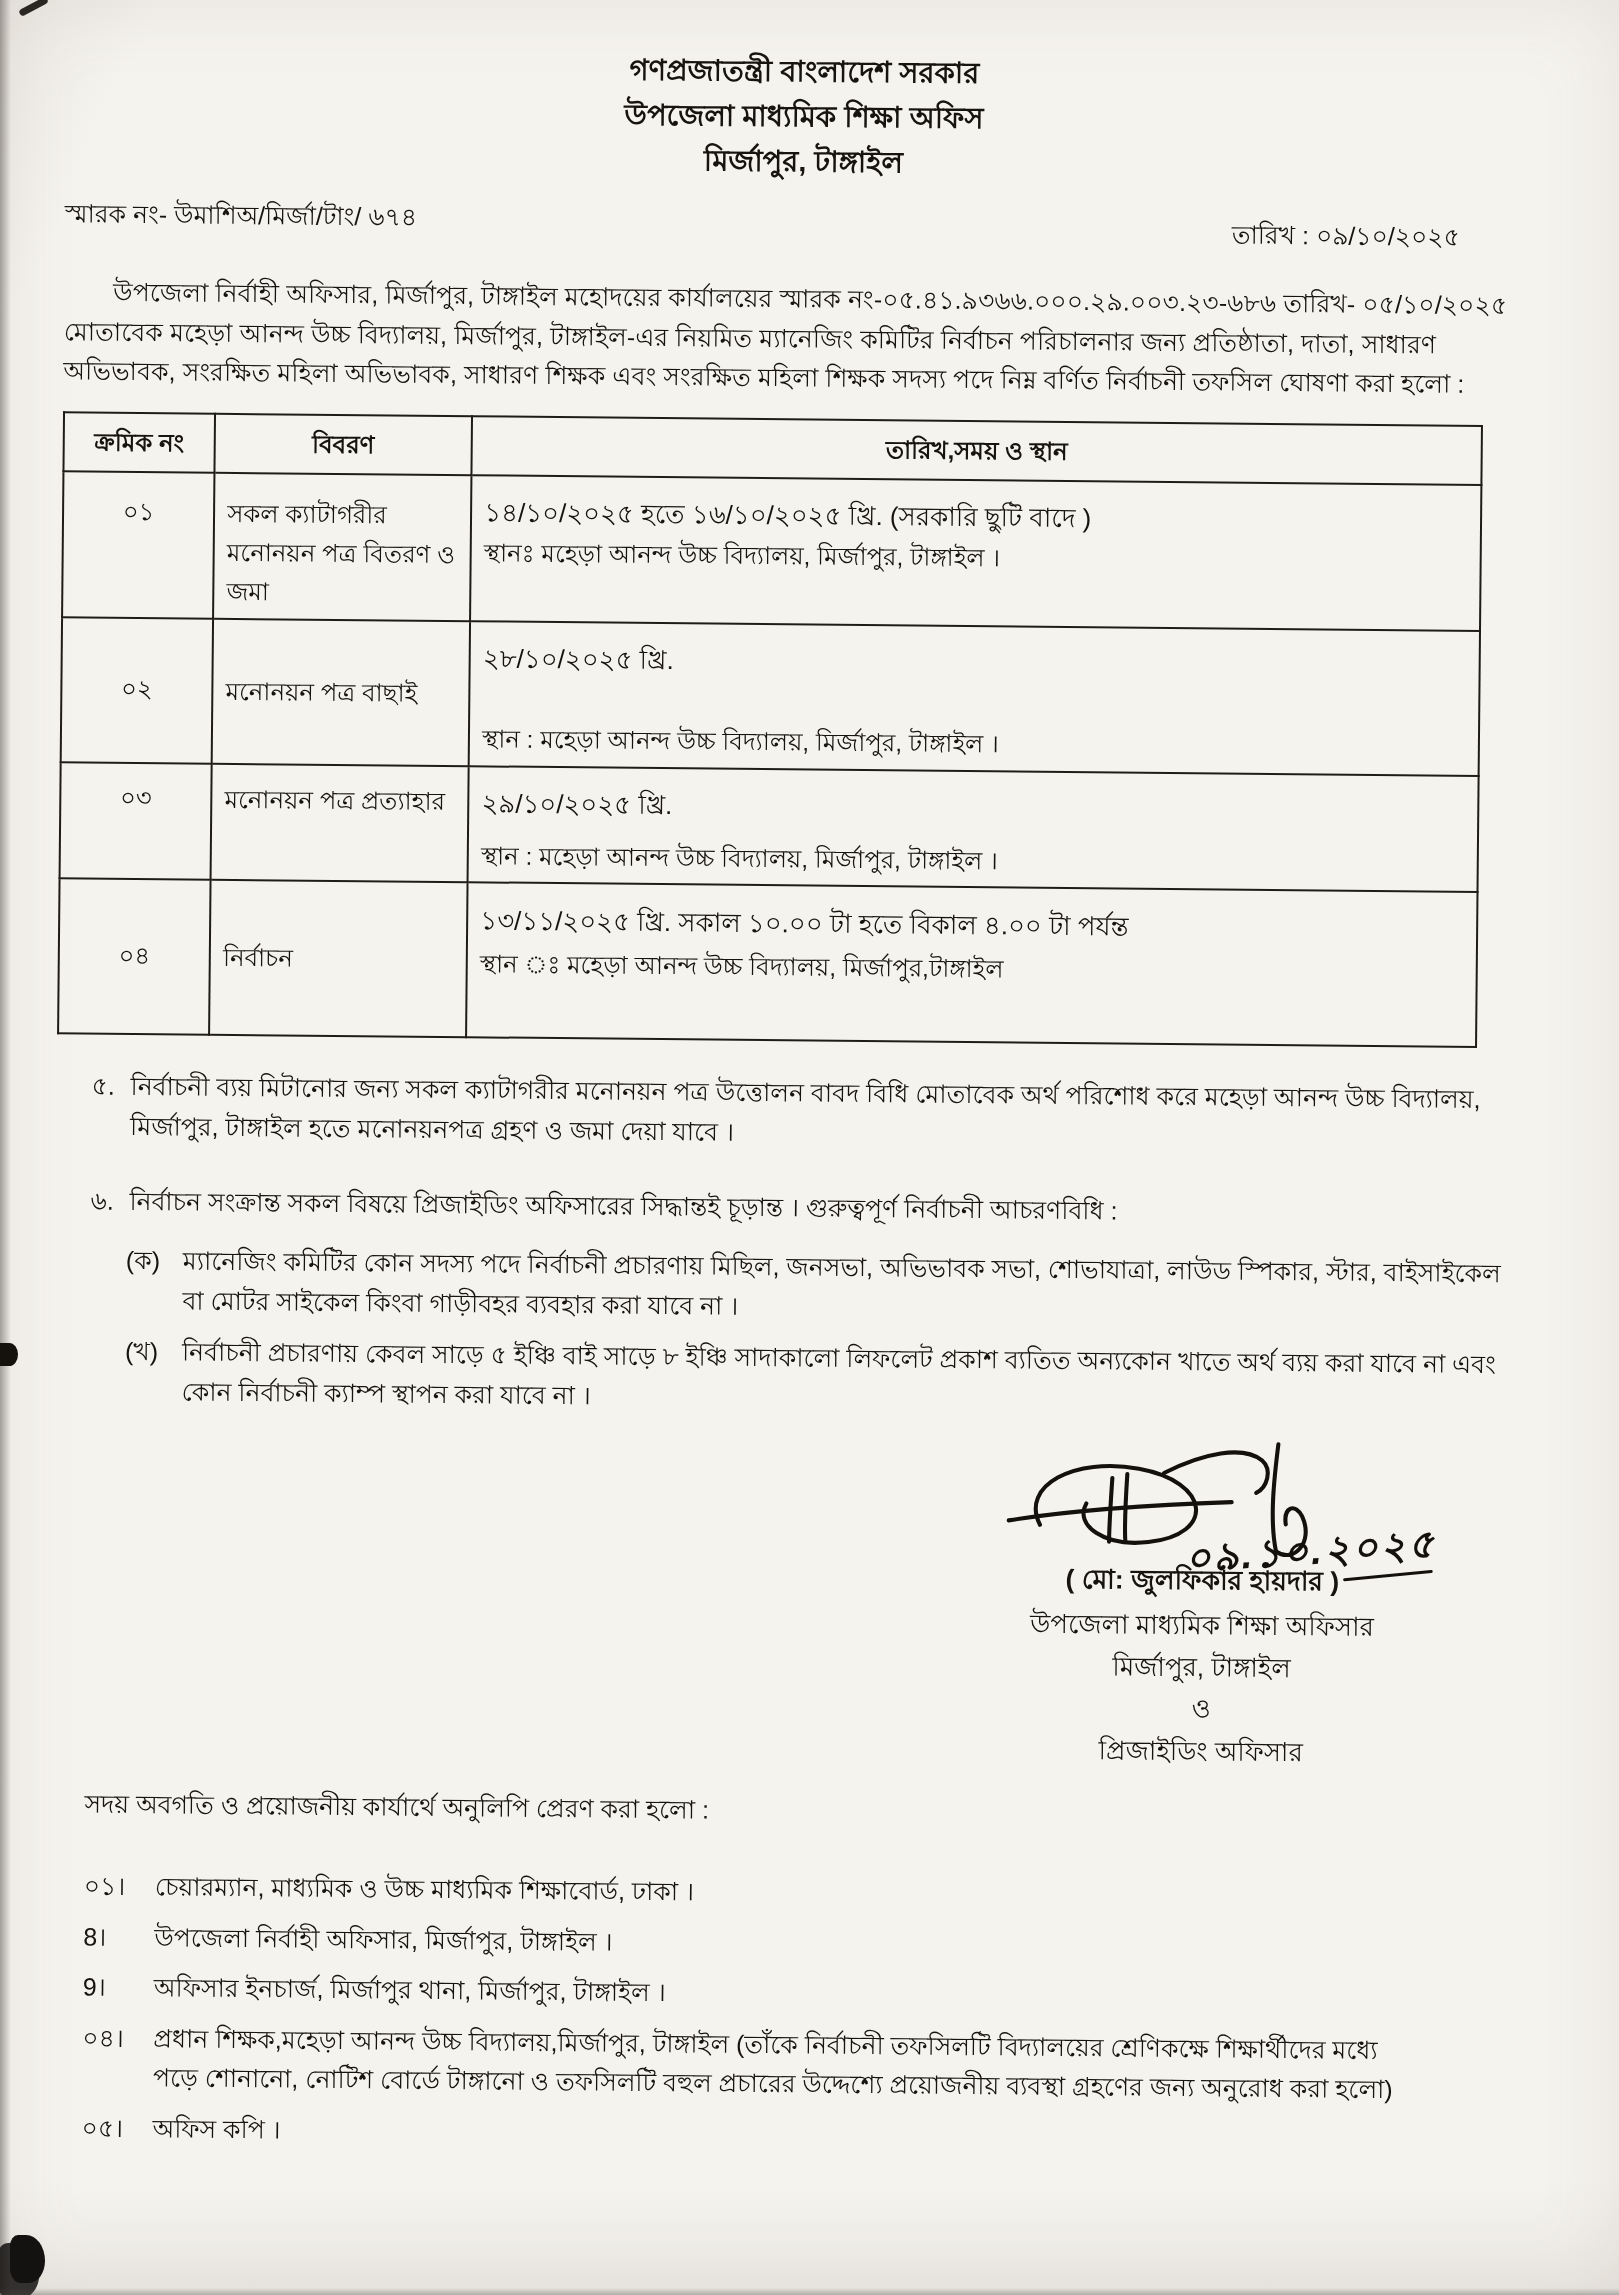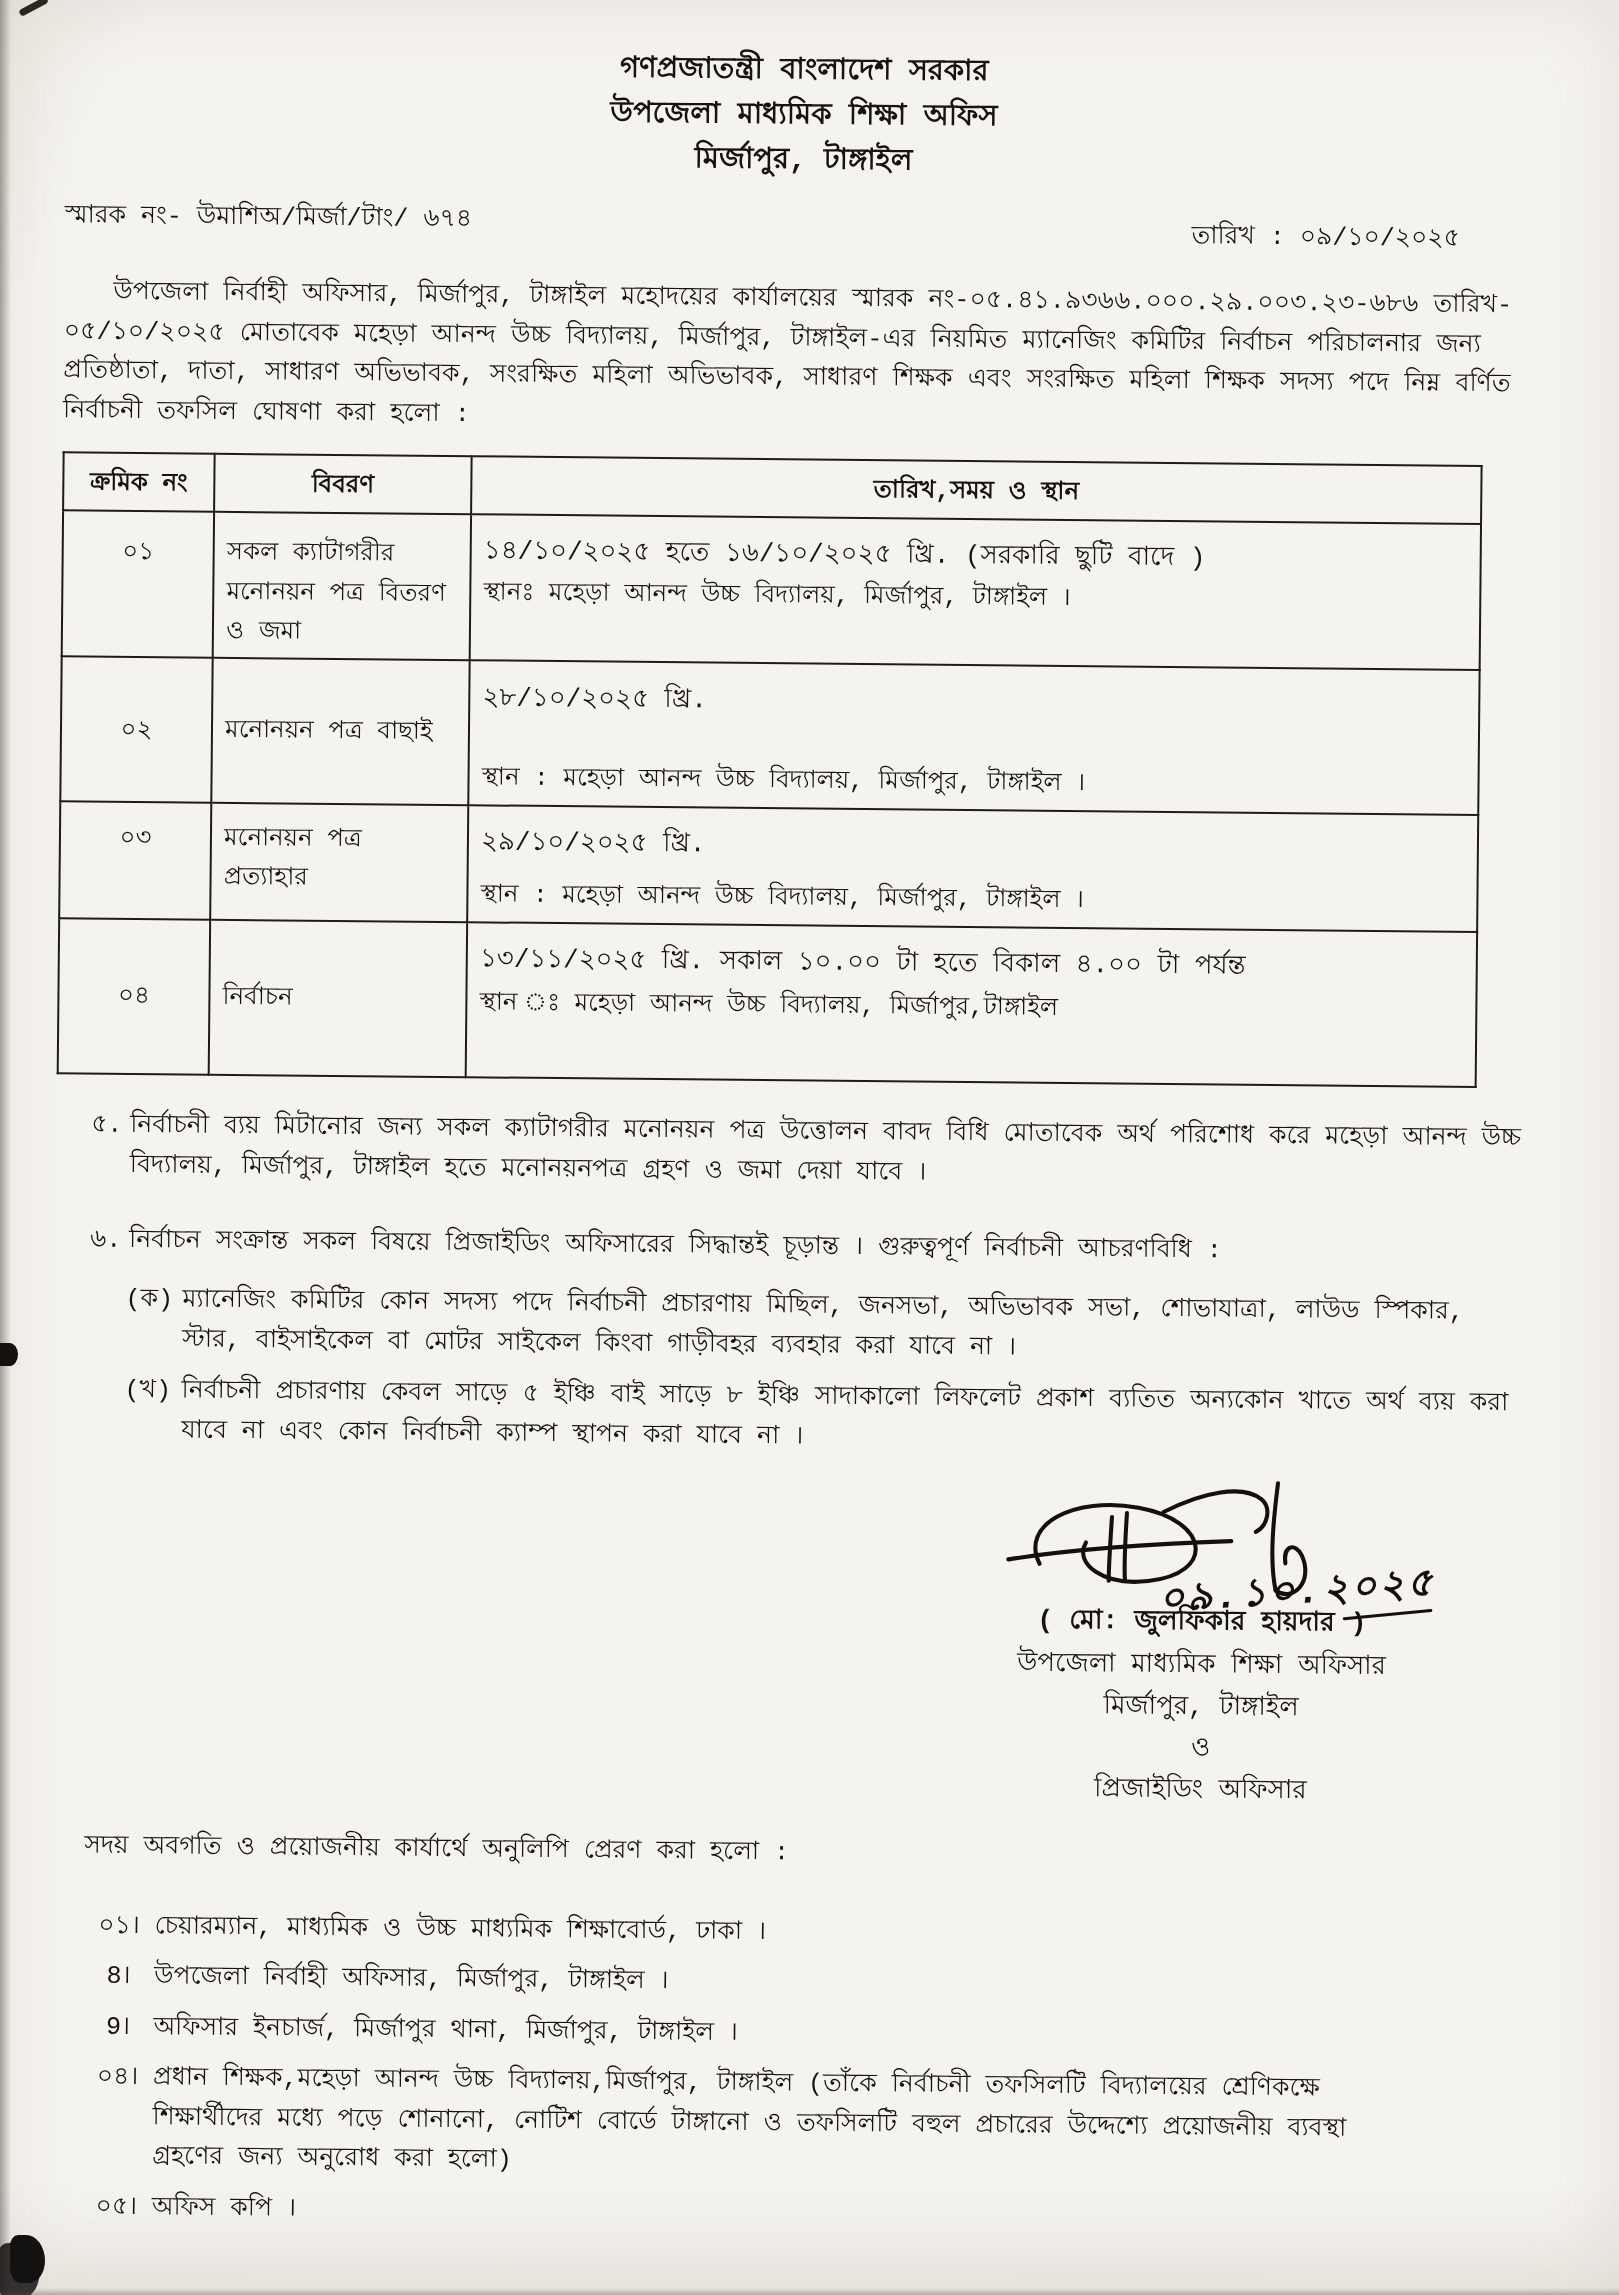--- a/index.html
+++ b/index.html
@@ -8,21 +8,21 @@
     position: relative;
     width: 1619px;
     height: 2295px;
     margin: 0 auto;
     background:
       linear-gradient(115deg, rgba(205,200,190,0.25) 0%, rgba(0,0,0,0) 6%),
       linear-gradient(0deg, rgba(190,185,175,0.18) 0%, rgba(0,0,0,0) 5%),
       #f5f3ee;
     overflow: hidden;
     color: #161310;
-    font-family: Liberation Mono, monospace;
+    font-family: Liberation Sans, sans-serif;
     box-shadow: inset 0 0 81px rgba(120,110,95,0.12);
   }
 
   
   .edge-shadow-left {
     position: absolute; left: 0; top: 0; width: 11px; height: 100%;
     background: linear-gradient(to right, rgba(70,65,58,0.45), rgba(70,65,58,0.0));
   }
   .mark-topleft {
     position: absolute; left: 17.6px; top: 2.7px; width: 31px; height: 6.8px;
@@ -118,21 +118,21 @@
     background: #14100c; border-radius: 2px; transform: rotate(-6deg);
   }
   .sig-name { font-size: 26.5px; font-weight: 600; margin-top: 2.7px; }
   .sig-title { font-size: 26px; line-height: 1.62; }
   .sig-and { font-size: 26px; line-height: 1.6; }
 
   
   .dist-heading { margin-top: 23px; margin-left: 35px; font-size: 25px; }
   .copy-list { margin-top: 39px; margin-left: 35px; }
   .copy-item { display: flex; font-size: 25px; line-height: 1.58; margin-bottom: 11px; }
-  .copy-item .no { flex: 0 0 71px; text-align: center; }
+  .copy-item .no { flex: 0 0 71px; }
   .copy-item .txt { flex: 1; padding-right: 102px; }
 </style>
 </head>
 <body>
 
 <div class="page">
 
   <div class="edge-shadow-left"></div>
   <div class="mark-topleft"></div>
   <div class="ink-blob-left"></div>

